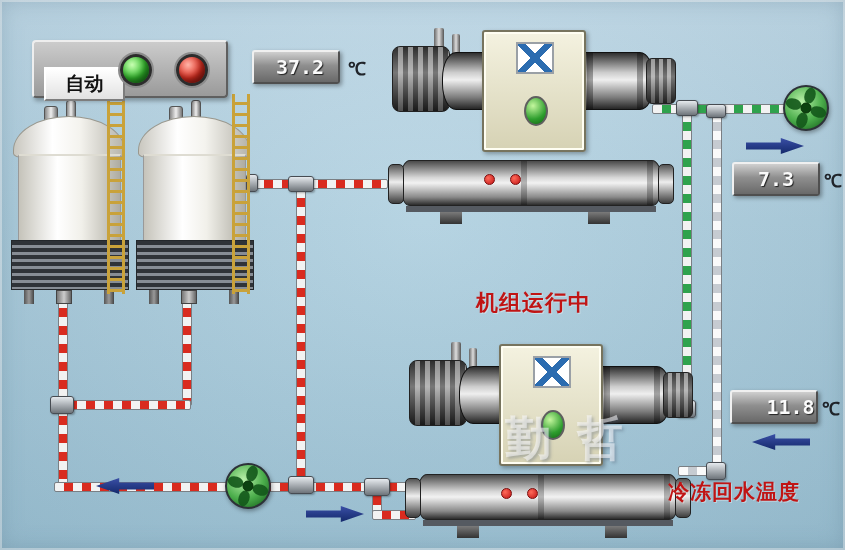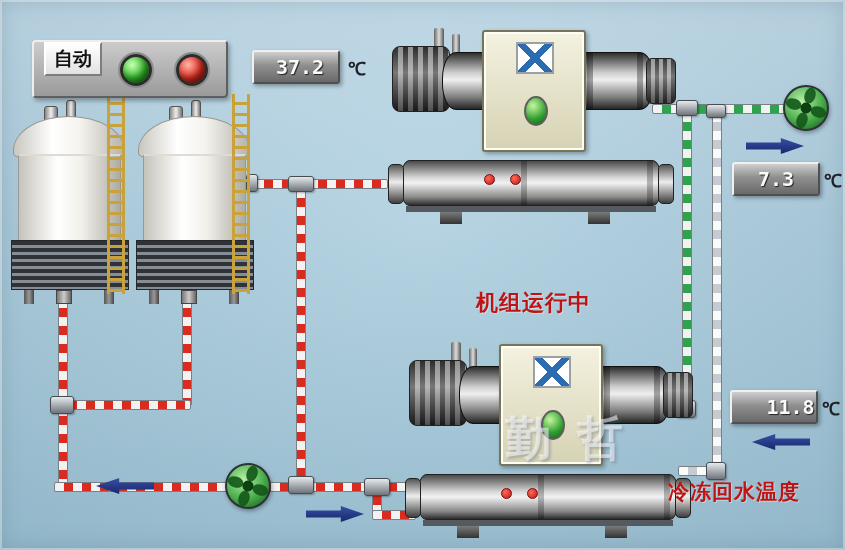--- a/index.html
+++ b/index.html
@@ -33,21 +33,21 @@
   .arrow { position:absolute; height:16px; width:58px; z-index:6;
            background: linear-gradient(180deg,#3a4fa6,#14296b); }
   .arrow.right { clip-path: polygon(0 28%, 60% 28%, 60% 0, 100% 50%, 60% 100%, 60% 72%, 0 72%); }
   .arrow.left  { clip-path: polygon(100% 28%, 40% 28%, 40% 0, 0 50%, 40% 100%, 40% 72%, 100% 72%); }
 
   
   .panel { position:absolute; left:32px; top:40px; width:196px; height:58px; z-index:8;
            background: linear-gradient(180deg,#cccccc,#9a9a9a);
            border:2px solid; border-color:#eeeeee #5f5f5f #5f5f5f #eeeeee; border-radius:4px;
            box-shadow: 2px 3px 4px rgba(0,0,0,.3); display:flex; align-items:center; }
-  .auto-btn { position:absolute; left:10px; top:0; width:58px; height:34px;
+  .auto-btn { position:absolute; left:10px; top:25px; width:81px; height:34px;
               background: linear-gradient(180deg,#ffffff,#e2e2e2);
               border:2px solid; border-color:#ffffff #7d7d7d #7d7d7d #ffffff;
               font-weight:700; font-size:19px; color:#111; display:flex;
               align-items:center; justify-content:center; cursor:pointer;font-family:Liberation Serif, serif; }
   .lamp { position:absolute; top:12px; width:32px; height:32px; border-radius:50%;
           border:3px solid #2c2c2c; box-shadow: 0 0 0 2px #8c8c8c, inset -4px -5px 7px rgba(0,0,0,.45); }
   .lamp.green { left:86px;  background: radial-gradient(circle at 35% 30%, #c8ffb2, #35c22e 55%, #0f7a12); }
   .lamp.red   { left:142px; background: radial-gradient(circle at 35% 30%, #ffb4a8, #e33022 55%, #8f100a); }
 
   

